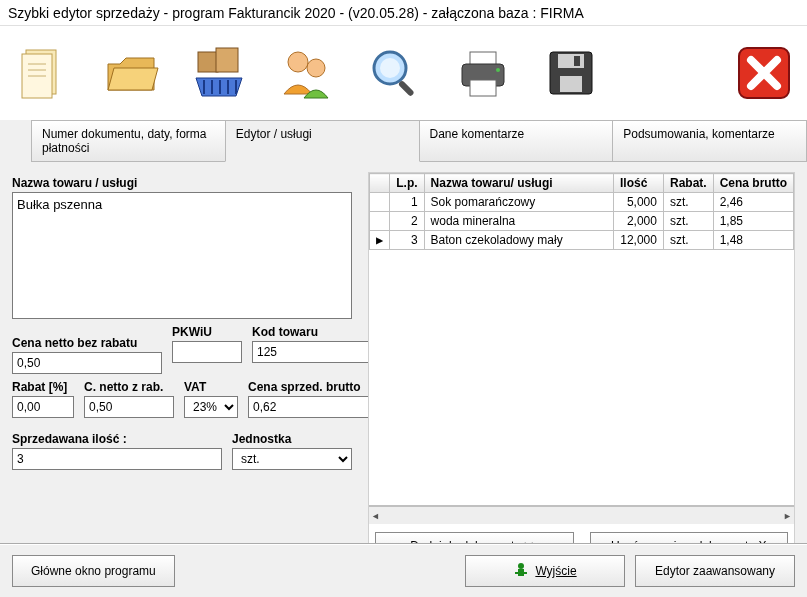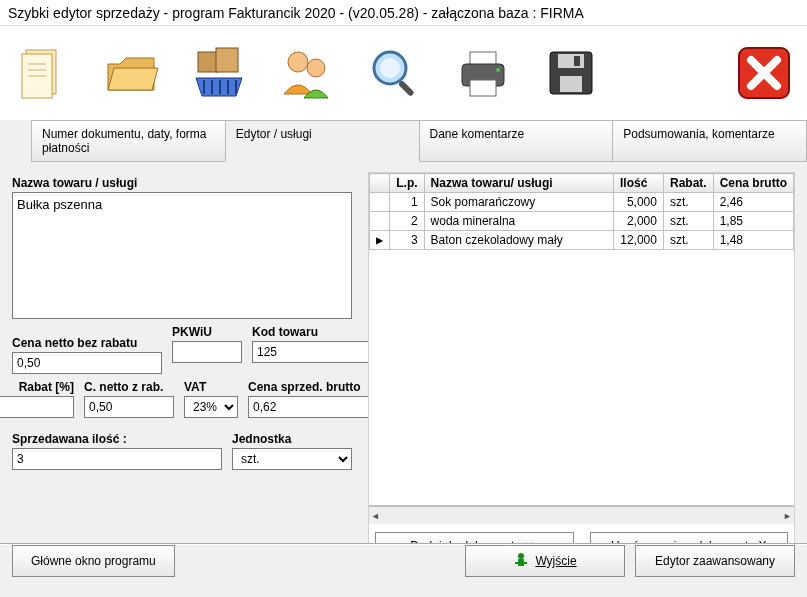--- a/index.html
+++ b/index.html
@@ -100,21 +100,21 @@
     border:1px solid #8a8a8a;
     font-family:inherit; font-size:12px;
     cursor:pointer;
   }
   .footer {
     position:absolute;
     bottom:0; left:0; right:0;
     height:54px;
     border-top:2px groove #fff;
     background:#f0f0f0;
-    display:flex; align-items:flex-start;
+    display:flex; align-items:center;
     padding:0 12px; gap:10px;
   }
   .footer .spacer { flex:1; }
   .footer button {
     height:32px; min-width:160px;
     background: linear-gradient(#ffffff,#e8e8e8);
     border:1px solid #8a8a8a;
     font-family:inherit; font-size:12px;
     cursor:pointer; padding:0 18px;
     display:flex; align-items:center; justify-content:center; gap:6px;
@@ -226,21 +226,21 @@
           <label>PKWiU</label>
           <input type="text" value="" style="">
         </div>
         <div class="field" style="flex:1;">
           <label>Kod towaru</label>
           <input type="text" value="125" style="">
         </div>
       </div>
 
       <div class="row">
-        <div class="field" style="width:62px;align-items:flex-end;">
+        <div class="field" style="width:62px;">
           <label>Rabat [%]</label>
           <input type="text" value="0,00" style="">
         </div>
         <div class="field" style="width:90px;">
           <label>C. netto z rab.</label>
           <input type="text" value="0,50" style="">
         </div>
         <div class="field" style="width:54px;">
           <label>VAT</label>
           <select>

